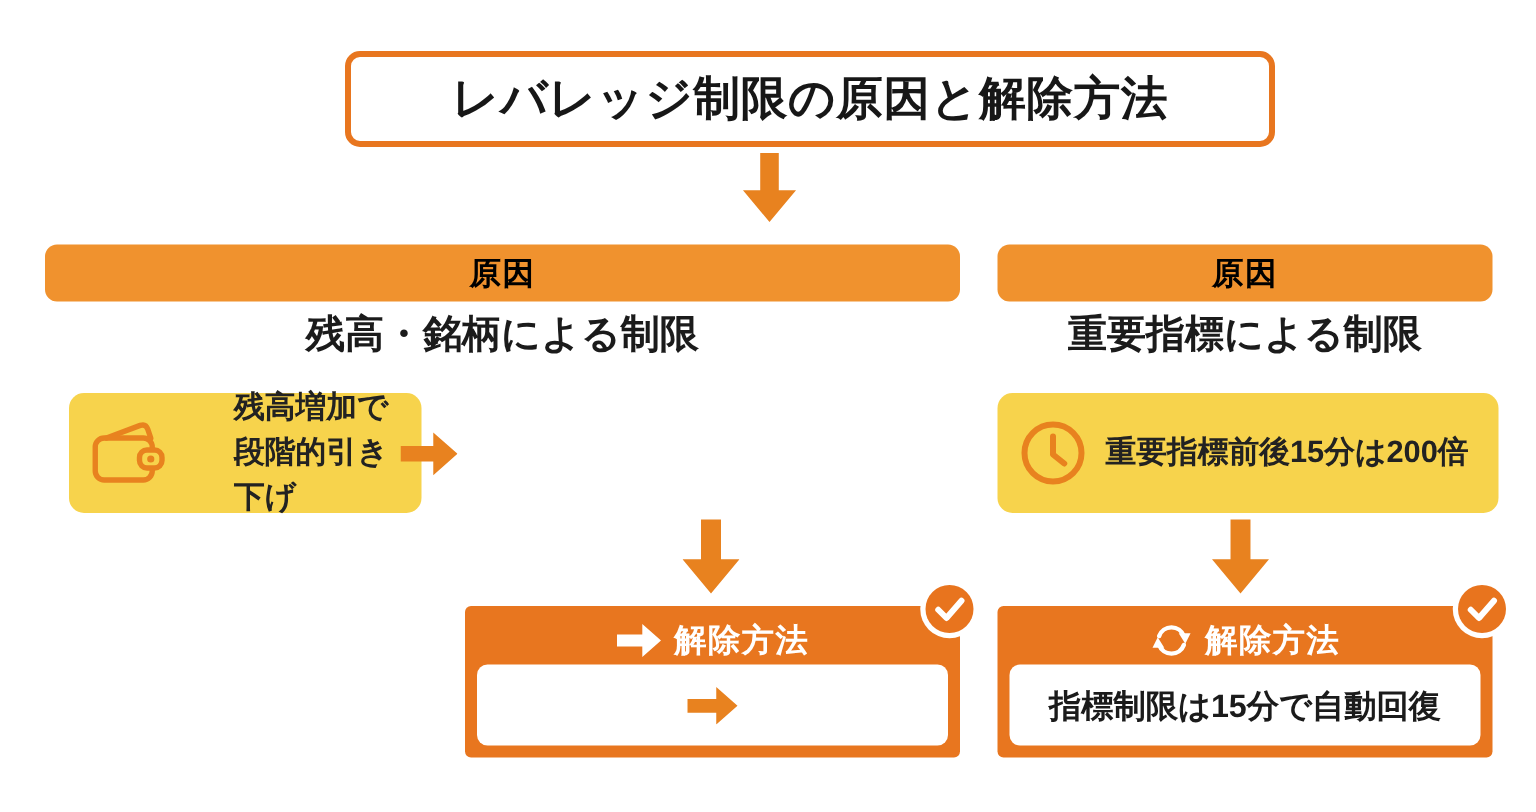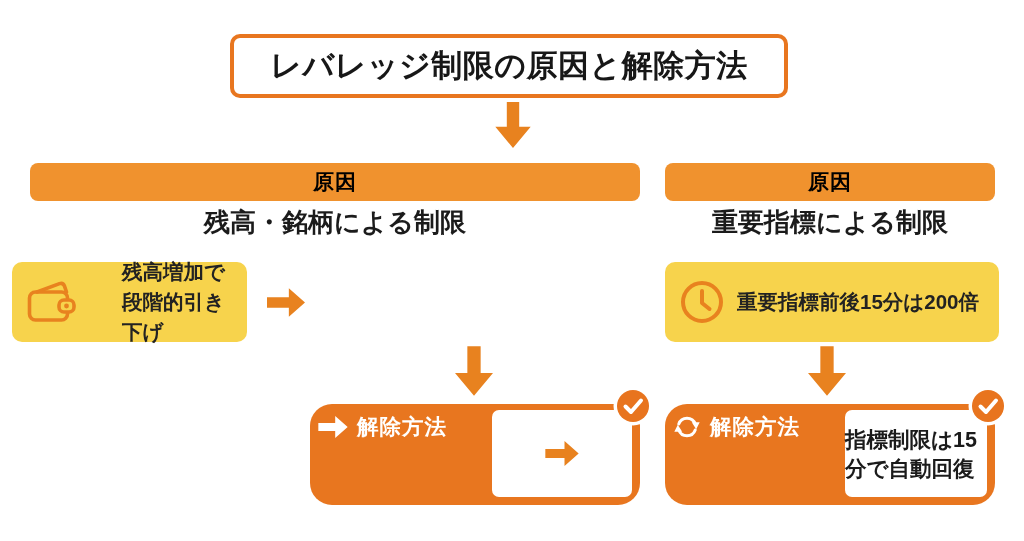--- a/index.html
+++ b/index.html
@@ -8,21 +8,21 @@
     --arrow:#E8821F;       
     --yellow:#F7D34C;      
     --ink:#1E1E1E;
   }
   html,body{margin:0;padding:0;background:#ffffff;}
   body{font-family:"Liberation Sans","DejaVu Sans",sans-serif;color:var(--ink);}
   .stage{position:relative;width:1024px;height:541px;background:#ffffff;overflow:hidden;font-weight:700;}
   .abs{position:absolute;box-sizing:border-box;}
 
   .title-box{
-    left:230px;top:34px;width:558px;height:64px;
+    left:230px;top:34px;width:620px;height:64px;
     background:#fff;border:4px solid var(--deep);border-radius:10px;
     display:flex;align-items:center;justify-content:center;
     font-size:31px;letter-spacing:.5px;color:#171717;
   }
 
   .banner{
     top:163px;height:38px;background:var(--accent);border-radius:8px;
     display:flex;align-items:center;justify-content:center;
     color:#000000;font-size:21px;letter-spacing:1px;
   }
@@ -34,27 +34,27 @@
     font-size:26px;color:#1b1b1b;
   }
   .subtitle.left{left:30px;width:610px;}
   .subtitle.right{left:665px;width:330px;}
 
   .cause-box{
     top:262px;height:80px;background:var(--yellow);border-radius:10px;
     display:flex;align-items:center;gap:12px;padding:0 8px 0 14px;
   }
   .cause-box .txt{font-size:20.5px;line-height:1.45;color:#222;}
-  .cause-box.b1{left:12px;width:235px;gap:44px;}
+  .cause-box.b1{left:46px;width:235px;gap:44px;}
   .cause-box.b2{left:310px;width:330px;padding-left:12px;}
   .cause-box.b3{left:665px;width:334px;}
 
   .solution{
-    top:404px;height:101px;background:var(--deep);border-radius:22px;
-    padding:6px 8px 8px 8px;display:flex;gap:45px;
+    top:404px;height:101px;background:var(--deep);border-radius:4px;
+    padding:6px 8px 8px 8px;display:flex;flex-direction:column;
   }
   .solution.left{left:310px;width:330px;}
   .solution.right{left:665px;width:330px;}
   .solution .head{
     height:33px;display:flex;align-items:center;justify-content:center;gap:9px;
     color:#fff;font-size:21.5px;letter-spacing:1px;
   }
   .solution .body{
     flex:1;background:#fff;border-radius:7px;
     display:flex;align-items:center;justify-content:center;gap:11px;

